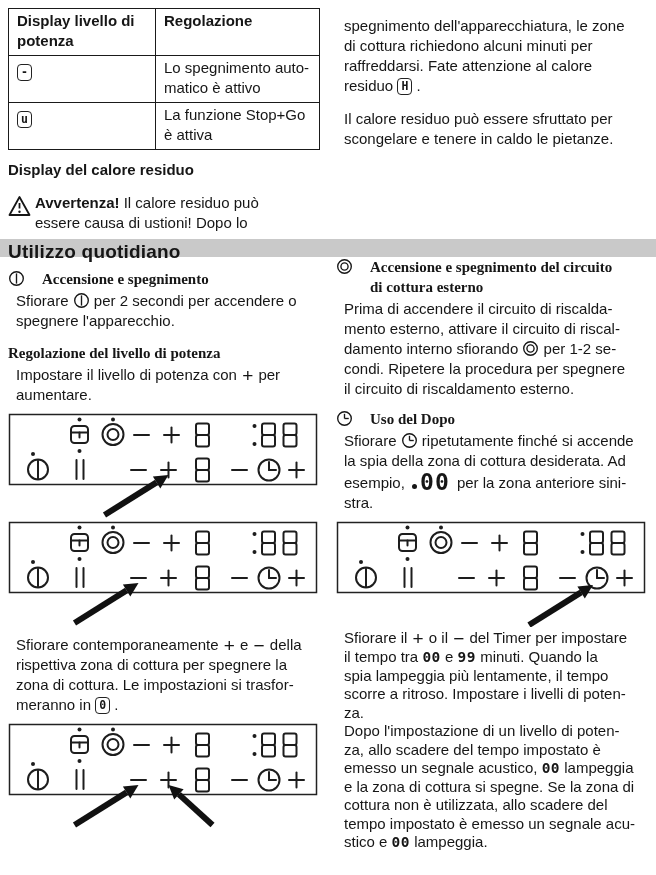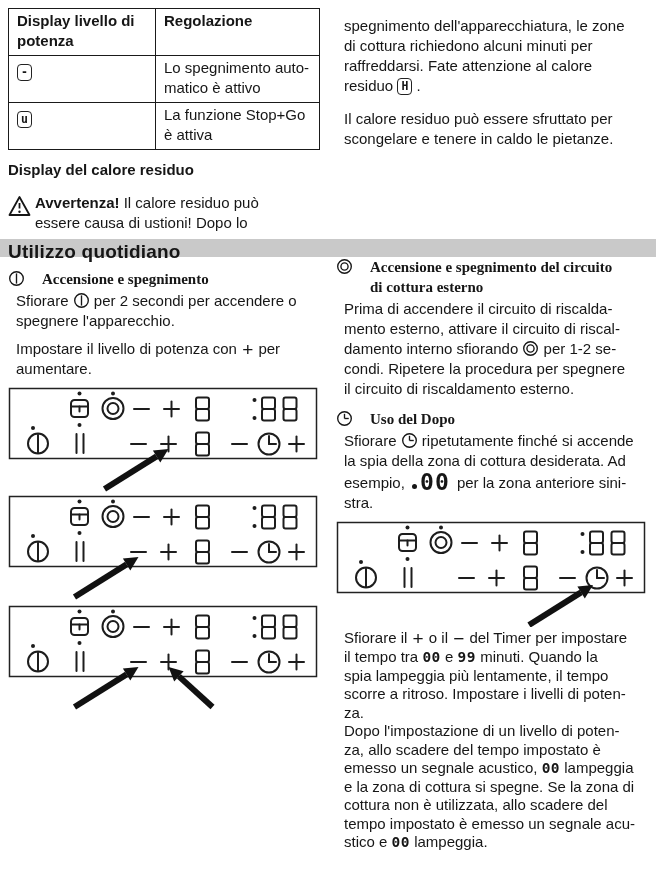--- a/index.html
+++ b/index.html
@@ -90,20 +90,23 @@
           <circle cx="10" cy="10" r="8" fill="none" stroke="#161616" stroke-width="1.6"></circle>
           <line x1="10" y1="4" x2="10" y2="16" stroke="#161616" stroke-width="1.6"></line>
         </svg>
         <span>Accensione e spegnimento</span>
       </div>
       <p style="margin-top:2px">Sfiorare <svg class="ic" viewBox="0 0 20 20">
             <circle cx="10" cy="10" r="8" stroke="#161616" fill="none" stroke-width="1.6"></circle>
             <line x1="10" y1="4" x2="10" y2="16" stroke="#161616" fill="none" stroke-width="1.6"></line>
           </svg> per 2 secondi per accendere o<br>spegnere l'apparecchio.</p>
 
+      <div class="h4" style="margin-top:12px">
+        <span>Regolazione del livello di potenza</span>
+      </div>
       <p style="margin-top:2px">Impostare il livello di potenza con <span class="bigop">+</span> per<br>aumentare.</p>
 
       <svg class="panel" style="margin-top:8px" viewBox="0 0 310 106">
           <rect x="1.5" y="1.5" width="307" height="70" fill="none" stroke="#222" stroke-width="1.5"></rect>
           <g stroke="#1d1d1d" stroke-width="2" fill="none" stroke-linecap="round">
             <g>
               <rect x="63" y="13" width="17" height="17" rx="3.5"></rect>
               <line x1="63" y1="19.5" x2="80" y2="19.5"></line>
               <line x1="71.5" y1="19.5" x2="71.5" y2="24.5"></line>
             </g>
@@ -231,20 +234,21 @@
             <circle cx="25" cy="41" r="2"></circle>
             <circle cx="246.5" cy="13" r="2"></circle>
             <circle cx="246.5" cy="31" r="2"></circle>
           </g>
           <g>
             <line x1="66.5" y1="102" x2="118.6" y2="69.4" stroke="#111" stroke-width="6"></line>
             <polygon points="130.5,62 122.3,75.4 114.9,63.5" fill="#111"></polygon>
           </g>
         </svg>
 
+      <p style="margin-top:8px">Sfiorare contemporaneamente <span class="bigop">+</span> e <span class="bigop">−</span> della<br>rispettiva zona di cottura per spegnere la<br>zona di cottura. Le impostazioni si trasfor-<br>meranno in <span class="cap">0</span> .</p>
 
       <svg class="panel" style="margin-top:4px" viewBox="0 0 310 106">
           <rect x="1.5" y="1.5" width="307" height="70" fill="none" stroke="#222" stroke-width="1.5"></rect>
           <g stroke="#1d1d1d" stroke-width="2" fill="none" stroke-linecap="round">
             <g>
               <rect x="63" y="13" width="17" height="17" rx="3.5"></rect>
               <line x1="63" y1="19.5" x2="80" y2="19.5"></line>
               <line x1="71.5" y1="19.5" x2="71.5" y2="24.5"></line>
             </g>
             <g>

